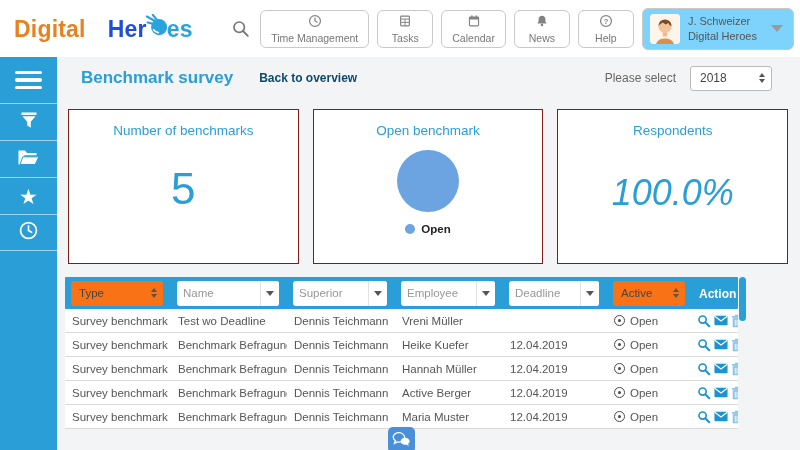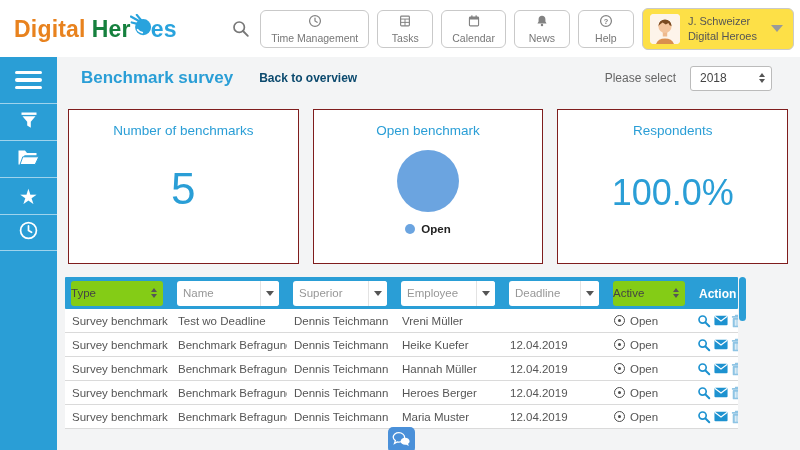--- a/index.html
+++ b/index.html
@@ -3,30 +3,30 @@
 <meta charset="utf-8">
 <style>
   * { box-sizing: border-box; margin: 0; padding: 0; }
   html,body { width: 800px; height: 450px; overflow: hidden; background:#fff;
     font-family: "Liberation Sans", "DejaVu Sans", sans-serif; }
 
   
   .topbar { position:absolute; left:0; top:0; width:800px; height:57px; background:#fff;
     display:flex; align-items:center; padding:0 6px 0 14px; }
   .logo { display:flex; align-items:flex-end; font-size:23px; font-weight:bold; letter-spacing:.2px; }
-  .logo .lp1 { color:#e8821e; margin-right:6px; }
-  .logo .lp2 { color:#15803d;text-align:right; }
+  .logo .lp1 { color:#e8821e; margin-right:22px; }
+  .logo .lp2 { color:#1d4ed8;text-align:right; }
   .logo .comet { margin:0 -1px 1px -1px; }
   .logo .lp3 { color:#29a3dd; }
   .search-wrap { margin-left:auto; margin-right:10px; display:flex; align-items:center; cursor:pointer; }
   .navbtns { display:flex; gap:8px; align-items:center; }
   .navbtn { height:38px; min-width:56px; padding:3px 10px; background:#fff; border:1px solid #c9c9c9;
     border-radius:6px; display:flex; flex-direction:column; align-items:center; justify-content:center;
     gap:2px; font-size:10.5px; color:#777; cursor:pointer; }
-  .userbox { margin-left:8px; height:42px; border:1px solid #c9c9c9; border-radius:6px; background:#fde047;
+  .userbox { margin-left:8px; height:42px; border:1px solid #c9c9c9; border-radius:6px; background:#7dd3fc;
     display:flex; align-items:center; gap:8px; padding:0 10px 0 7px; cursor:pointer; }
   .avatar { width:30px; height:30px; border-radius:4px; overflow:hidden; background:#fdf4ea; }
   .usertext { font-size:11px; color:#555; line-height:1.35; }
   .caret-big { width:0; height:0; border-left:6px solid transparent; border-right:6px solid transparent;
     border-top:7px solid #9a9a9a; margin-left:6px; }
 
   
   .sidebar { position:absolute; left:0; top:57px; width:57px; height:393px; background:#2a9ed6; }
   .side-item { height:37px; display:flex; align-items:center; justify-content:center; cursor:pointer; }
   .side-item.burger { height:46px; }
@@ -43,33 +43,33 @@
   .back-link { margin-left:26px; font-size:12px; font-weight:bold; color:#0c4a6e; cursor:pointer; }
   .sel-label { margin-left:auto; font-size:12px; color:#666; }
   .year-select { margin:0 4px 0 14px; width:82px; height:25px; background:#fff; border:1px solid #bbb;
     border-radius:3px; display:flex; align-items:center; padding-left:9px; font-size:12px; color:#444; cursor:pointer; }
 
   
   .cards { display:flex; gap:14px; padding:10px 12px 0 11px; height:165px; }
   .card { flex:1; background:#fff; border:1px solid #7f1d1d; display:flex; flex-direction:column; align-items:center; }
   .card-title { margin-top:13px; font-size:13.5px; color:#2a9ed6; text-align:center; line-height:1.25; padding:0 26px; }
   .big-num { color:#2a9ed6; font-size:44px; margin-top:24px; }
-  .big-pct { color:#2a9ed6; font-size:36px; margin-top:32px; }
+  .big-pct { color:#2a9ed6; font-size:36px; margin-top:32px;font-style:italic; }
   .pie { width:62px; height:62px; border-radius:50%; background:#6ba4e0; margin-top:10px; }
   .legend-row { display:flex; align-items:center; gap:6px; margin-top:11px; font-size:11.5px; font-weight:bold; color:#222; }
   .dot { width:10px; height:10px; border-radius:50%; display:inline-block; }
   .dots-bottom { margin-top:auto; margin-bottom:15px; display:flex; gap:22px; }
 
   
   .table-wrap { position:relative; margin:13px 0 0 8px; width:681px; }
   .cols { display:grid; grid-template-columns:106px 116px 108px 108px 104px 86px 45px; }
   .filter-row { width:673px; height:32px; background:#2a9ed6; align-items:center; border-radius:1px; }
   .fcell { padding:0 8px 0 6px; }
-  .fselect { display:flex; align-items:center; background:#84cc16; border-radius:3px; height:25px;
-    font-size:11.5px; color:#444; cursor:pointer; }
+  .fselect { display:flex; align-items:center; background:#f97316; border-radius:3px; height:25px;
+    font-size:11.5px; color:#444; padding-left:8px; cursor:pointer; }
   .spin { margin-left:auto; margin-right:6px; display:flex; flex-direction:column; gap:2.5px; }
   .spin .up { width:0; height:0; border-left:3.5px solid transparent; border-right:3.5px solid transparent; border-bottom:4px solid #555; }
   .spin .dn { width:0; height:0; border-left:3.5px solid transparent; border-right:3.5px solid transparent; border-top:4px solid #555; }
   .fgroup { display:flex; background:#fff; border-radius:3px; height:25px; overflow:hidden; }
   .fgroup input { flex:1; min-width:0; border:none; outline:none; background:transparent;
     font-size:11.5px; color:#444; padding:0 6px; font-family:inherit; }
   .fgroup input::placeholder { color:#979797; }
   .ddbtn { width:19px; border:none; border-left:1px solid #e3e3e3; background:#fff; display:flex;
     align-items:center; justify-content:center; cursor:pointer; }
   .ddbtn i { width:0; height:0; border-left:4px solid transparent; border-right:4px solid transparent; border-top:5px solid #555; }
@@ -423,21 +423,21 @@
                 <line x1="9" y1="6.5" x2="9" y2="13.5" stroke="#fff" stroke-width="1"></line>
               </svg>
             </span>
         </div>
       </div>
 
       <div class="trow cols">
         <div class="td">Survey benchmark</div>
         <div class="td">Benchmark Befragung</div>
         <div class="td">Dennis Teichmann</div>
-        <div class="td">Heroes Berger</div>
+        <div class="td">Active Berger</div>
         <div class="td">12.04.2019</div>
         <div class="td active-cell">
           <span class="target-icon"></span>
           <span>Open</span>
         </div>
         <div class="td action-cell">
           <span class="act">
               <svg width="14" height="14" viewBox="0 0 16 16">
                 <circle cx="6.4" cy="6.4" r="4.1" fill="none" stroke="#1d92d0" stroke-width="1.9"></circle>
                 <line x1="9.7" y1="9.7" x2="14" y2="14" stroke="#1d92d0" stroke-width="2.3" stroke-linecap="round"></line>

